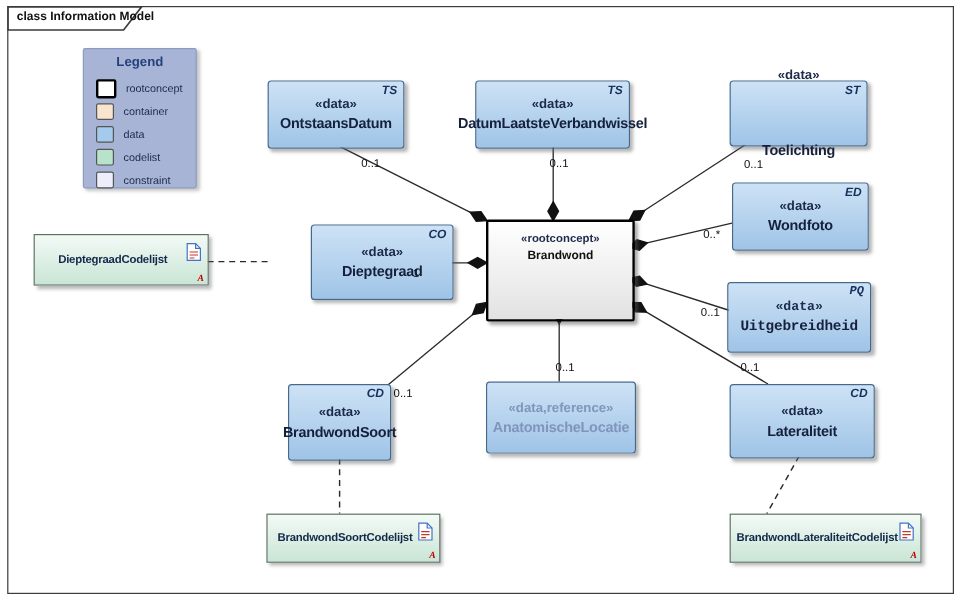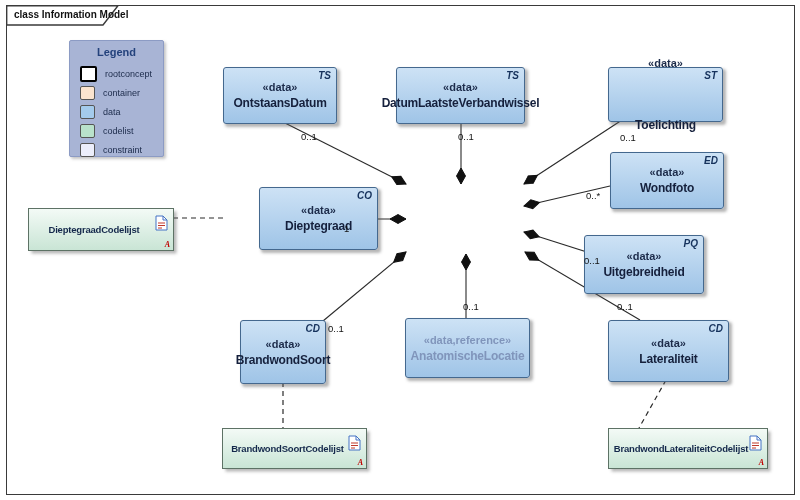--- a/index.html
+++ b/index.html
@@ -128,21 +128,21 @@
     <span class="stereo">«data»</span>
     <span class="name">Toelichting</span>
   </div>
 
   <div class="node" style="left:610px;top:152px;width:112px;height:55px;">
     <span class="tag">ED</span>
     <span class="stereo">«data»</span>
     <span class="name">Wondfoto</span>
   </div>
 
-  <div class="node" style="left:584px;top:235px;width:118px;height:57px;">
+  <div class="node" style="left:606px;top:235px;width:118px;height:57px;font-family:Liberation Mono, monospace;">
     <span class="tag">PQ</span>
     <span class="stereo">«data»</span>
     <span class="name">Uitgebreidheid</span>
   </div>
 
   <div class="node" style="left:608px;top:320px;width:119px;height:60px;">
     <span class="tag">CD</span>
     <span class="stereo">«data»</span>
     <span class="name">Lateraliteit</span>
   </div>
@@ -157,22 +157,26 @@
     <span class="tag">CD</span>
     <span class="stereo">«data»</span>
     <span class="name">BrandwondSoort</span>
   </div>
 
   <div class="node faded" style="left:405px;top:318px;width:123px;height:58px;">
     <span class="stereo">«data,reference»</span>
     <span class="name">AnatomischeLocatie</span>
   </div>
 
-
-  <div class="codelist" style="left:28px;top:208px;width:144px;height:41px;justify-content:center;">
+  <div class="root-node" style="left:405px;top:183px;width:120px;height:72px;">
+    <span class="stereo">«rootconcept»</span>
+    <span class="name">Brandwond</span>
+  </div>
+
+  <div class="codelist" style="left:28px;top:195px;width:144px;height:41px;justify-content:center;">
     <span class="name">DieptegraadCodelijst</span>
     <svg class="doc" width="13" height="16" viewBox="0 0 13 16">
       <path d="M1,1 h7 l4,4 v10 h-11 z" fill="#fff" stroke="#4472c4" stroke-width="1"></path>
       <path d="M8,1 v4 h4" fill="none" stroke="#4472c4" stroke-width="1"></path>
       <path d="M3,8 h7 M3,10.5 h7 M3,13 h4" stroke="#c0392b" stroke-width="1"></path>
     </svg>
     <span class="amark">A</span>
   </div>
 
   <div class="codelist" style="left:222px;top:428px;width:143px;height:39px;">

